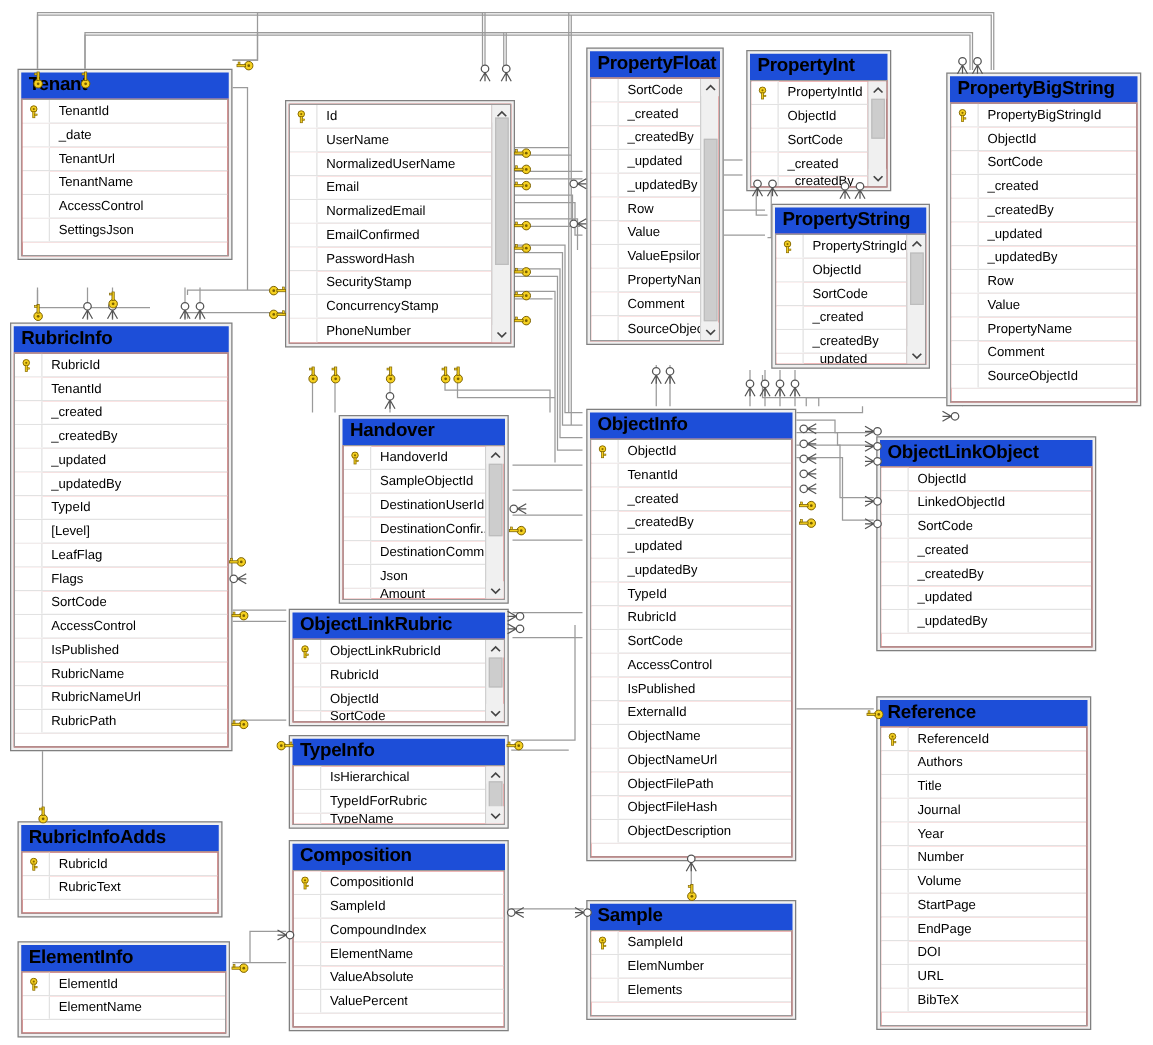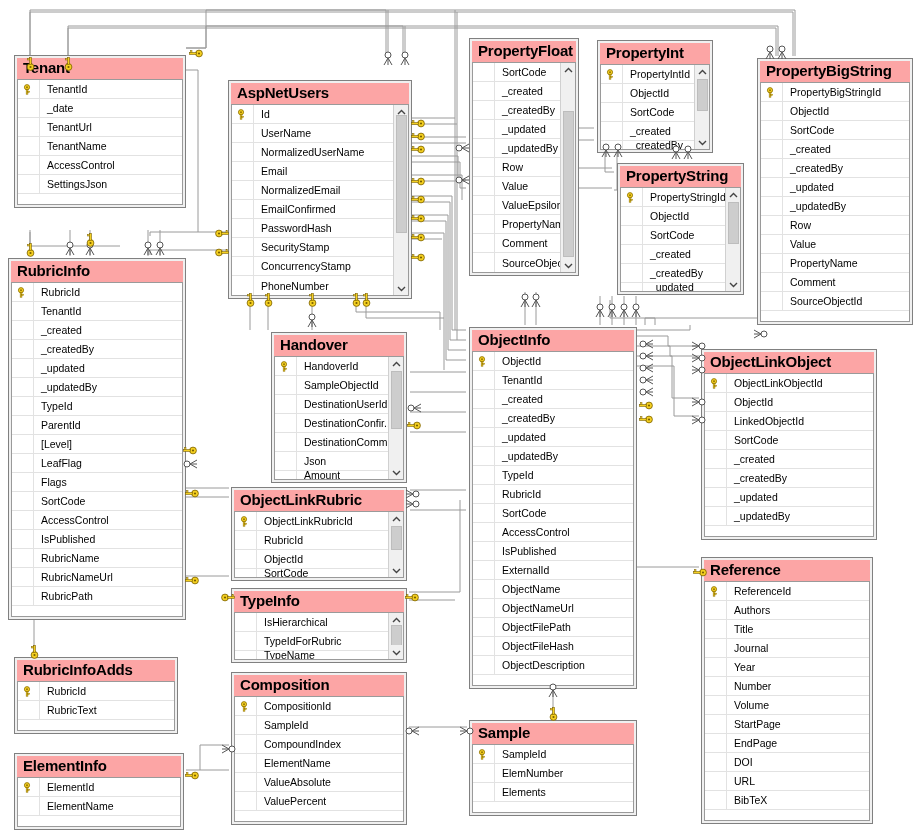--- a/index.html
+++ b/index.html
@@ -22,21 +22,21 @@
     background: #f0f0f0;
     border: 1px solid #808080;
     padding: 2px;
     z-index: 5;
   }
   .tbl-head {
     font-size: 15px;
     font-weight: bold;
     color: #000000;
     padding: 1px 4px 2px 6px;
-    background: #fca5a5;
+    background: #1d4ed8;
     letter-spacing: -0.2px;
     white-space: nowrap;
     line-height: 18px;
   }
   .tbl-body {
     position: relative;
     background: #ef4444;
     border: 1px solid #9a9a9a;
     box-sizing: border-box;
     overflow: hidden;
@@ -246,21 +246,20 @@
             </div>
             <div class="row">
               <div class="gutter"></div>
               <div class="fname">SettingsJson</div>
             </div>
             <div class="tail"></div>
           </div>
         </div>
       </div>
       <div class="tbl" style="left: 228px; top: 80px; width: 184px;">
-        <div class="tbl-head">AspNetUsers</div>
         <div class="tbl-body">
           <div class="rows" style="margin-right: 15px;">
             <div class="row">
               <div class="gutter">
                 <svg class="keyico" viewBox="0 0 11 11">
                   <circle cx="4" cy="3.2" r="2.6" fill="#f5d020" stroke="#8a6d00" stroke-width="0.8"></circle>
                   <circle cx="4" cy="3.2" r="0.9" fill="#8a6d00"></circle>
                   <rect x="3.2" y="5.2" width="1.7" height="5" fill="#f5d020" stroke="#8a6d00" stroke-width="0.6"></rect>
                   <rect x="4.7" y="7.2" width="2" height="1.1" fill="#f5d020" stroke="#8a6d00" stroke-width="0.5"></rect>
                 </svg>
@@ -578,24 +577,20 @@
             <div class="row">
               <div class="gutter"></div>
               <div class="fname">_updatedBy</div>
             </div>
             <div class="row">
               <div class="gutter"></div>
               <div class="fname">TypeId</div>
             </div>
             <div class="row">
               <div class="gutter"></div>
-              <div class="fname">ParentId</div>
-            </div>
-            <div class="row">
-              <div class="gutter"></div>
               <div class="fname">[Level]</div>
             </div>
             <div class="row">
               <div class="gutter"></div>
               <div class="fname">LeafFlag</div>
             </div>
             <div class="row">
               <div class="gutter"></div>
               <div class="fname">Flags</div>
             </div>
@@ -763,31 +758,20 @@
             </div>
             <div class="tail"></div>
           </div>
         </div>
       </div>
       <div class="tbl" style="left: 701px; top: 349px; width: 176px;">
         <div class="tbl-head">ObjectLinkObject</div>
         <div class="tbl-body">
           <div class="rows">
             <div class="row">
-              <div class="gutter">
-                <svg class="keyico" viewBox="0 0 11 11">
-                  <circle cx="4" cy="3.2" r="2.6" fill="#f5d020" stroke="#8a6d00" stroke-width="0.8"></circle>
-                  <circle cx="4" cy="3.2" r="0.9" fill="#8a6d00"></circle>
-                  <rect x="3.2" y="5.2" width="1.7" height="5" fill="#f5d020" stroke="#8a6d00" stroke-width="0.6"></rect>
-                  <rect x="4.7" y="7.2" width="2" height="1.1" fill="#f5d020" stroke="#8a6d00" stroke-width="0.5"></rect>
-                </svg>
-              </div>
-              <div class="fname">ObjectLinkObjectId</div>
-            </div>
-            <div class="row">
               <div class="gutter"></div>
               <div class="fname">ObjectId</div>
             </div>
             <div class="row">
               <div class="gutter"></div>
               <div class="fname">LinkedObjectId</div>
             </div>
             <div class="row">
               <div class="gutter"></div>
               <div class="fname">SortCode</div>

